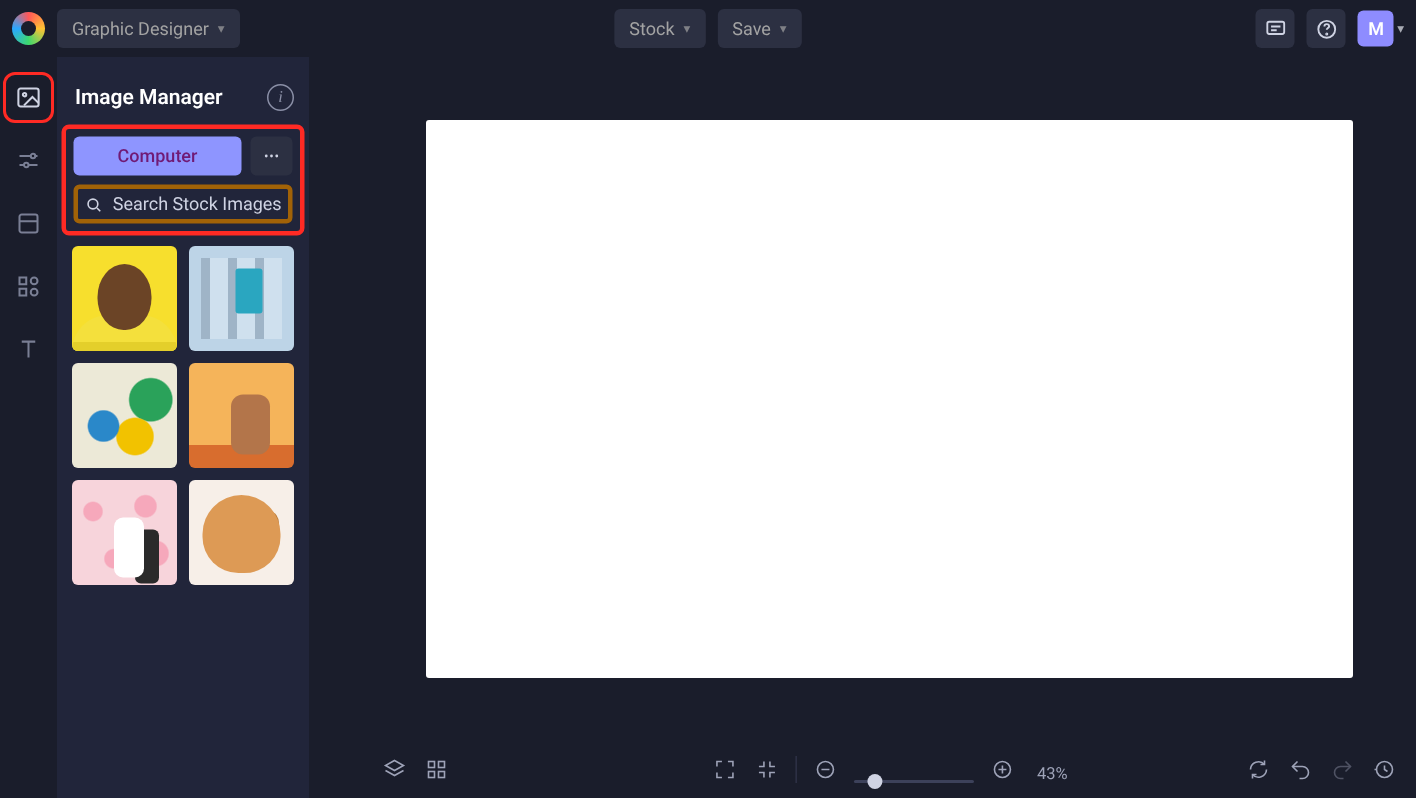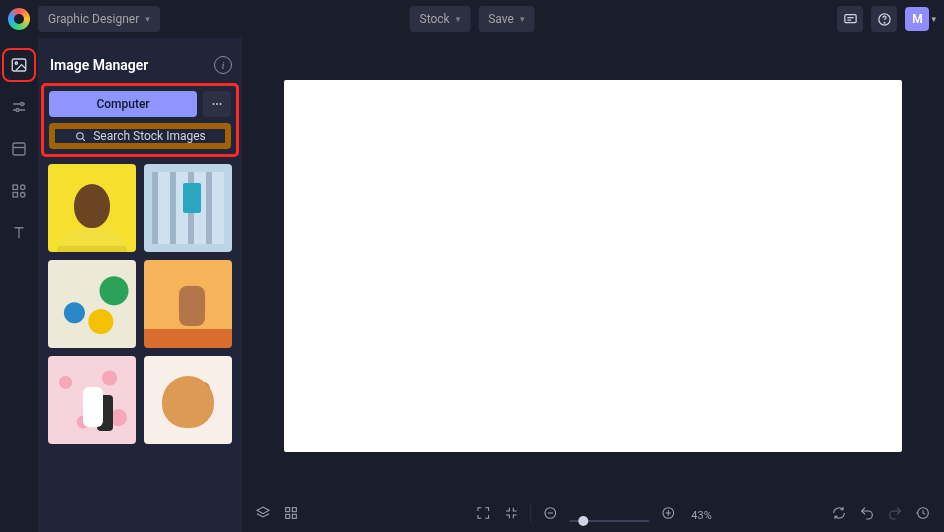--- a/index.html
+++ b/index.html
@@ -18,29 +18,29 @@
   .avatar { width:24px;height:24px; border-radius:4px; background:#8e8cff; color:#fff; font-size:12px; font-weight:600; display:flex; align-items:center; justify-content:center;}
   .avatar-wrap{display:flex; align-items:center; gap:2px; cursor:pointer;}
 
   
   .rail { position:absolute; left:0; top:38px; bottom:0; width:38px; background:#1a1d2b; border-right: none; display:flex; flex-direction:column; align-items:center; padding-top:14px; gap:16px;}
   .rail-btn { width:26px;height:26px; display:flex;align-items:center;justify-content:center; color:#7a7f95; cursor:pointer; border-radius:4px;}
   .rail-btn svg{width:18px;height:18px;}
   .rail-btn.highlighted { outline: 2px solid #ff2a24; outline-offset: 2px; color:#cfd3e3;}
 
   
-  .panel { position:absolute; left:38px; top:38px; bottom:0; width:204px; background:#21253a; padding: 12px 10px; overflow:hidden;}
+  .panel { position:absolute; left:38px; top:38px; bottom:0; width:168px; background:#21253a; padding: 12px 10px; overflow:hidden;}
   .panel-header { display:flex; align-items:center; justify-content:space-between; margin:6px 0 12px 2px; }
   .panel-title { font-size:14px; font-weight:600; color:#fff;}
   .info-circle{ width:18px;height:18px; border:1.5px solid #8a8fa6; border-radius:50%; display:flex;align-items:center;justify-content:center; font-size:11px; color:#8a8fa6; cursor:pointer; font-style:italic; font-family:Georgia,serif;}
   .btn-area { outline: 3px solid #ff2a24; padding:5px; border-radius:2px; margin:0 -4px 10px -4px;}
   .btn-row { display:flex; gap:6px;}
-  .primary-btn { flex:1; height:26px; border:none; border-radius:4px; background:#8e95ff; color:#0f172a; font-size:12px; font-weight:500; cursor:pointer;}
+  .primary-btn { flex:1; height:26px; border:none; border-radius:4px; background:#8e95ff; color:#701a75; font-size:12px; font-weight:500; cursor:pointer;}
   .more-btn { width:28px;height:26px; border:none; border-radius:4px; background:#2c3042; color:#cfd3e3; display:flex;align-items:center;justify-content:center; cursor:pointer;}
-  .stock-btn { margin-top:6px; width:100%; height:26px; border:6px solid #a16207; border-radius:4px; background:transparent; color:#cfd3e3; font-size:12px; display:flex; align-items:center; justify-content:center; gap:6px; cursor:pointer;}
+  .stock-btn { margin-top:6px; width:100%; height:26px; border:3px solid #a16207; border-radius:4px; background:transparent; color:#cfd3e3; font-size:12px; display:flex; align-items:center; justify-content:center; gap:6px; cursor:pointer;}
   .thumbs { display:grid; grid-template-columns: 1fr 1fr; gap:8px; }
   .thumb { width:100%; aspect-ratio:1/1; border-radius:4px; overflow:hidden; cursor:pointer;}
   .t1{background: linear-gradient(#f7df2d,#f7df2d); position:relative;}
   .t1::after{content:""; position:absolute; left:50%; top:48%; transform:translate(-50%,-50%); width:36px;height:44px; border-radius:50% 50% 48% 48%; background:#6b4426;}
   .t1::before{content:""; position:absolute; bottom:0; left:50%; transform:translateX(-50%); width:70px; height:24px; background:#f4e03c; border-radius:40px 40px 0 0; box-shadow: inset 0 -6px 0 #e4cf2b;}
   .t2{background: linear-gradient(#bdd4e7,#bdd4e7); position:relative;}
   .t2::before{content:""; position:absolute; left:8px; right:8px; top:8px; bottom:8px; background:repeating-linear-gradient(90deg,#9fb4c7 0 6px,#cfe0ee 6px 18px);}
   .t2::after{content:""; position:absolute; left:44%; top:22%; width:18px;height:30px; background:#2aa6c0; border-radius:2px;}
   .t3{background:#ece9d7; position:relative;}
   .t3::before{content:""; position:absolute; inset:0; background: radial-gradient(circle at 30% 60%, #2a88c9 10px, transparent 11px), radial-gradient(circle at 60% 70%, #f2c200 12px, transparent 13px), radial-gradient(circle at 75% 35%, #2aa25a 14px, transparent 15px);}

